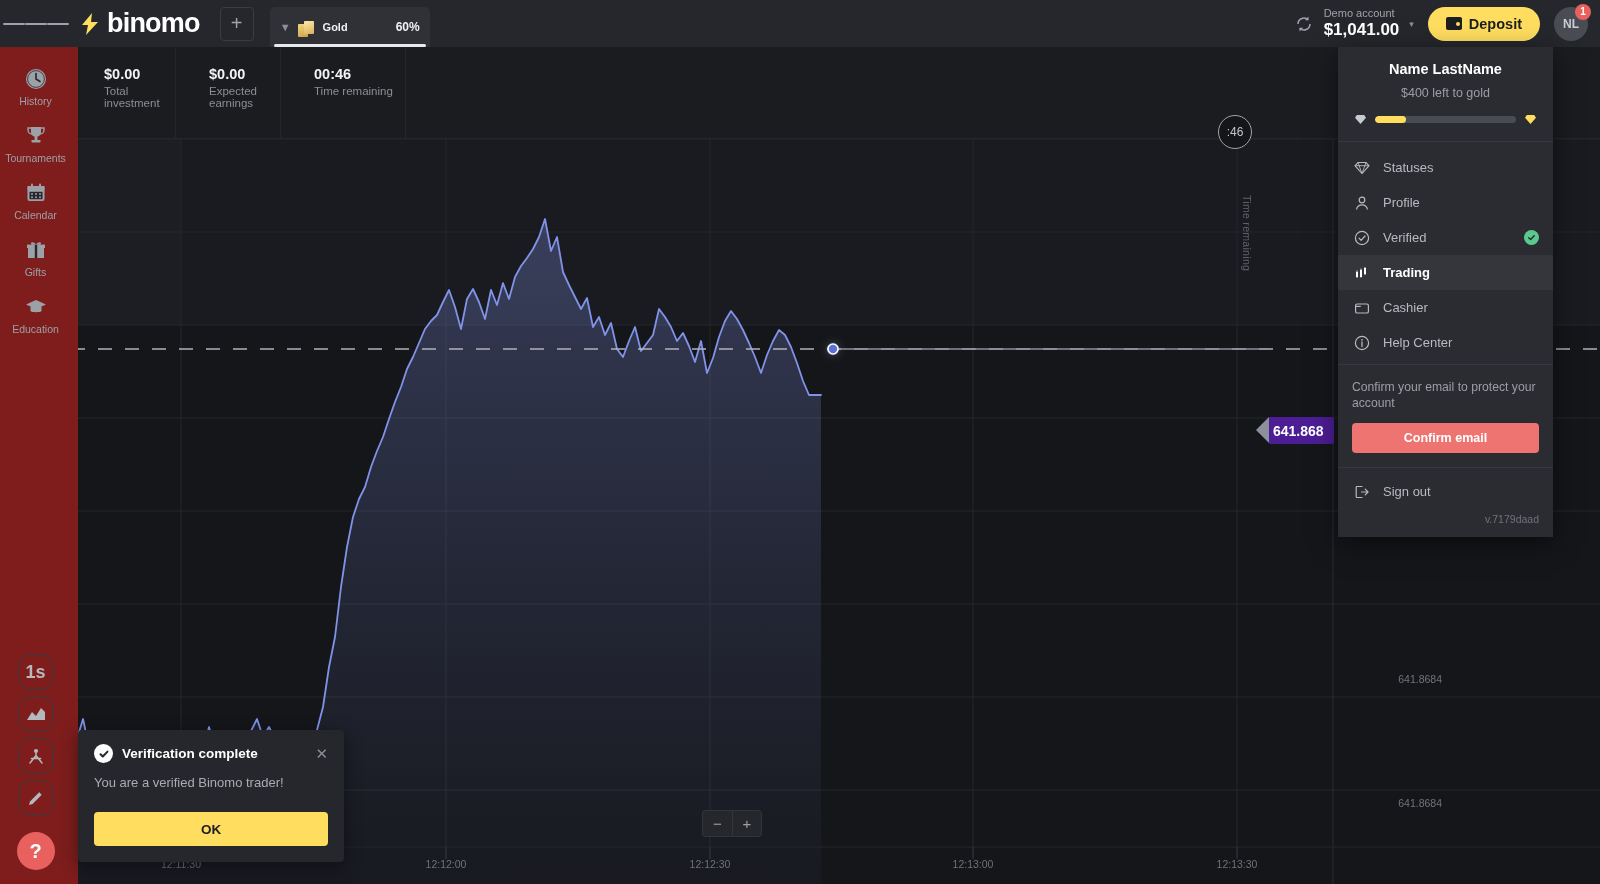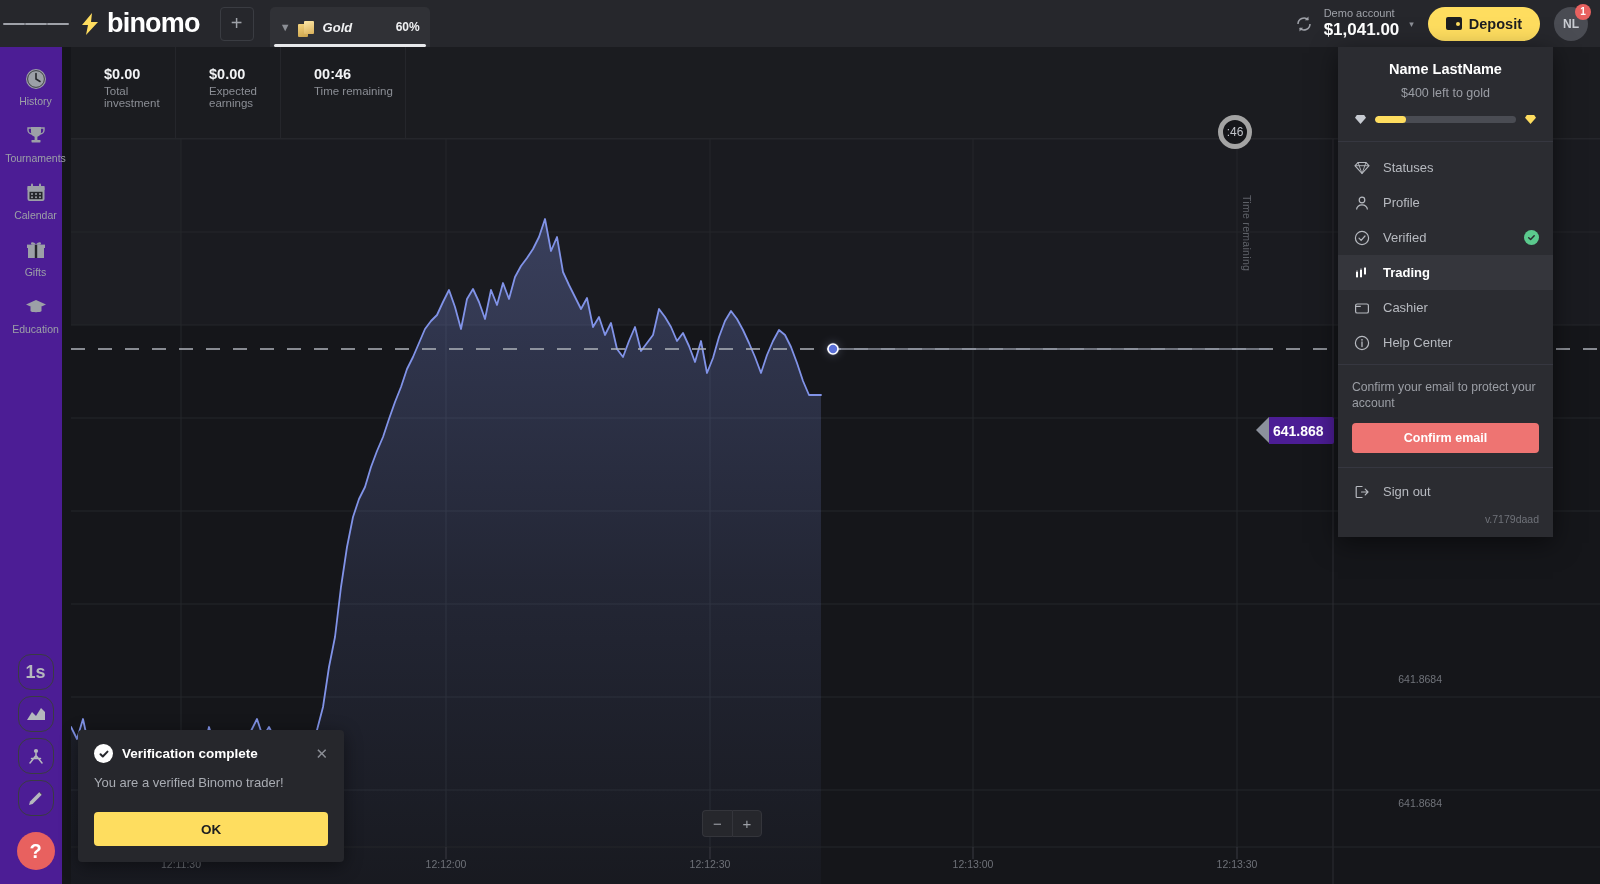--- a/index.html
+++ b/index.html
@@ -50,21 +50,21 @@
   .chev-down { color: #8c8f96; font-size: 11px; margin-right: 7px; }
   .gold-icon {
     width: 17px; height: 20px; margin-right: 8px; position: relative; flex: none;
   }
   .gold-icon i {
     position: absolute; display: block; border-radius: 1px;
     background: linear-gradient(160deg,#f6d580,#caa24a);
   }
   .gold-icon i.b1 { left: 0; bottom: 0; width: 10px; height: 13px; }
   .gold-icon i.b2 { left: 6px; bottom: 3px; width: 10px; height: 13px; background: linear-gradient(160deg,#ffe9a8,#d9b05a); }
-  .asset-name { font-size: 13px; font-weight: bold; color: #f0f1f3; font-style: italic; }
+  .asset-name { font-size: 11px; font-weight: bold; color: #f0f1f3; }
   .asset-pct { margin-left: auto; font-size: 12px; font-weight: bold; color: #f0f1f3; }
 
   .topbar-right { margin-left: auto; display: flex; align-items: center; padding-right: 12px; }
   .refresh-icon { width: 20px; height: 20px; margin-right: 10px; cursor:pointer; }
   .acct-block { text-align: left; margin-right: 4px; cursor: pointer; }
   .acct-label { font-size: 11px; color: #9fa2a9; line-height: 13px; }
   .acct-amount { font-size: 17px; font-weight: bold; color: #ffffff; line-height: 20px; }
   .acct-caret { color: #8c8f96; font-size: 9px; margin: 0 14px 0 6px; }
   .deposit-btn {
     background: #fedd5f; color: #1d1e21; border: none;
@@ -82,22 +82,22 @@
   }
   .avatar-badge {
     position: absolute; top: -3px; right: -3px; min-width: 16px; height: 16px;
     background: #e8615f; border-radius: 8px; color: #fff;
     font-size: 10px; font-weight: bold; display: flex; align-items: center; justify-content: center;
     padding: 0 4px;
   }
 
   
   .rail {
-    position: absolute; top: 47px; left: 0; width: 62px; height: 837px;
-    background: #4c1d95; z-index: 30;
+    position: absolute; top: 47px; left: 0; width: 78px; height: 837px;
+    background: #7f1d1d; z-index: 30;
   }
   .rail-item {
     width: 71px; padding: 9px 0 7px; text-align: center; cursor: pointer;
   }
   .rail-icon { height: 26px; display:flex; align-items:center; justify-content:center; }
   .rail-label { font-size: 10.5px; color: #9ca0a7; margin-top: 3px; }
   .rail-bottom { position: absolute; bottom: 0; left: 0; width: 71px; padding-bottom: 14px; }
   .tool-btn {
     width: 36px; height: 36px; margin: 6px auto; border: 1px solid #3a3c42;
     border-radius: 13px; display: flex; align-items: center; justify-content: center;
@@ -141,21 +141,21 @@
     z-index: 6;
     margin-top: 34px;
   }
   .price-flag::before {
     content:""; position: absolute; left: -13px; top: 0;
     border-top: 13.5px solid transparent; border-bottom: 13.5px solid transparent;
     border-right: 13px solid #8b909c;
   }
   .timer-bubble {
     position: absolute; left: 1147px; top: 68px; width: 34px; height: 34px;
-    border: 5px solid #a3a3a3; border-radius: 50%; color: #c3c6cc;
+    border: 1px solid #a3a3a3; border-radius: 50%; color: #c3c6cc;
     font-size: 12px; display: flex; align-items: center; justify-content: center;
     background: #15161a; z-index: 6;
   }
   .timer-vert {
     position: absolute; left: 1170px; top: 148px; color: #5e6168; font-size: 10.5px;
     writing-mode: vertical-rl; z-index: 6; letter-spacing: 0.3px;
   }
   .zoom-ctrls {
     position: absolute; left: 631px; bottom: 47px; display: flex; z-index: 7;
   }

